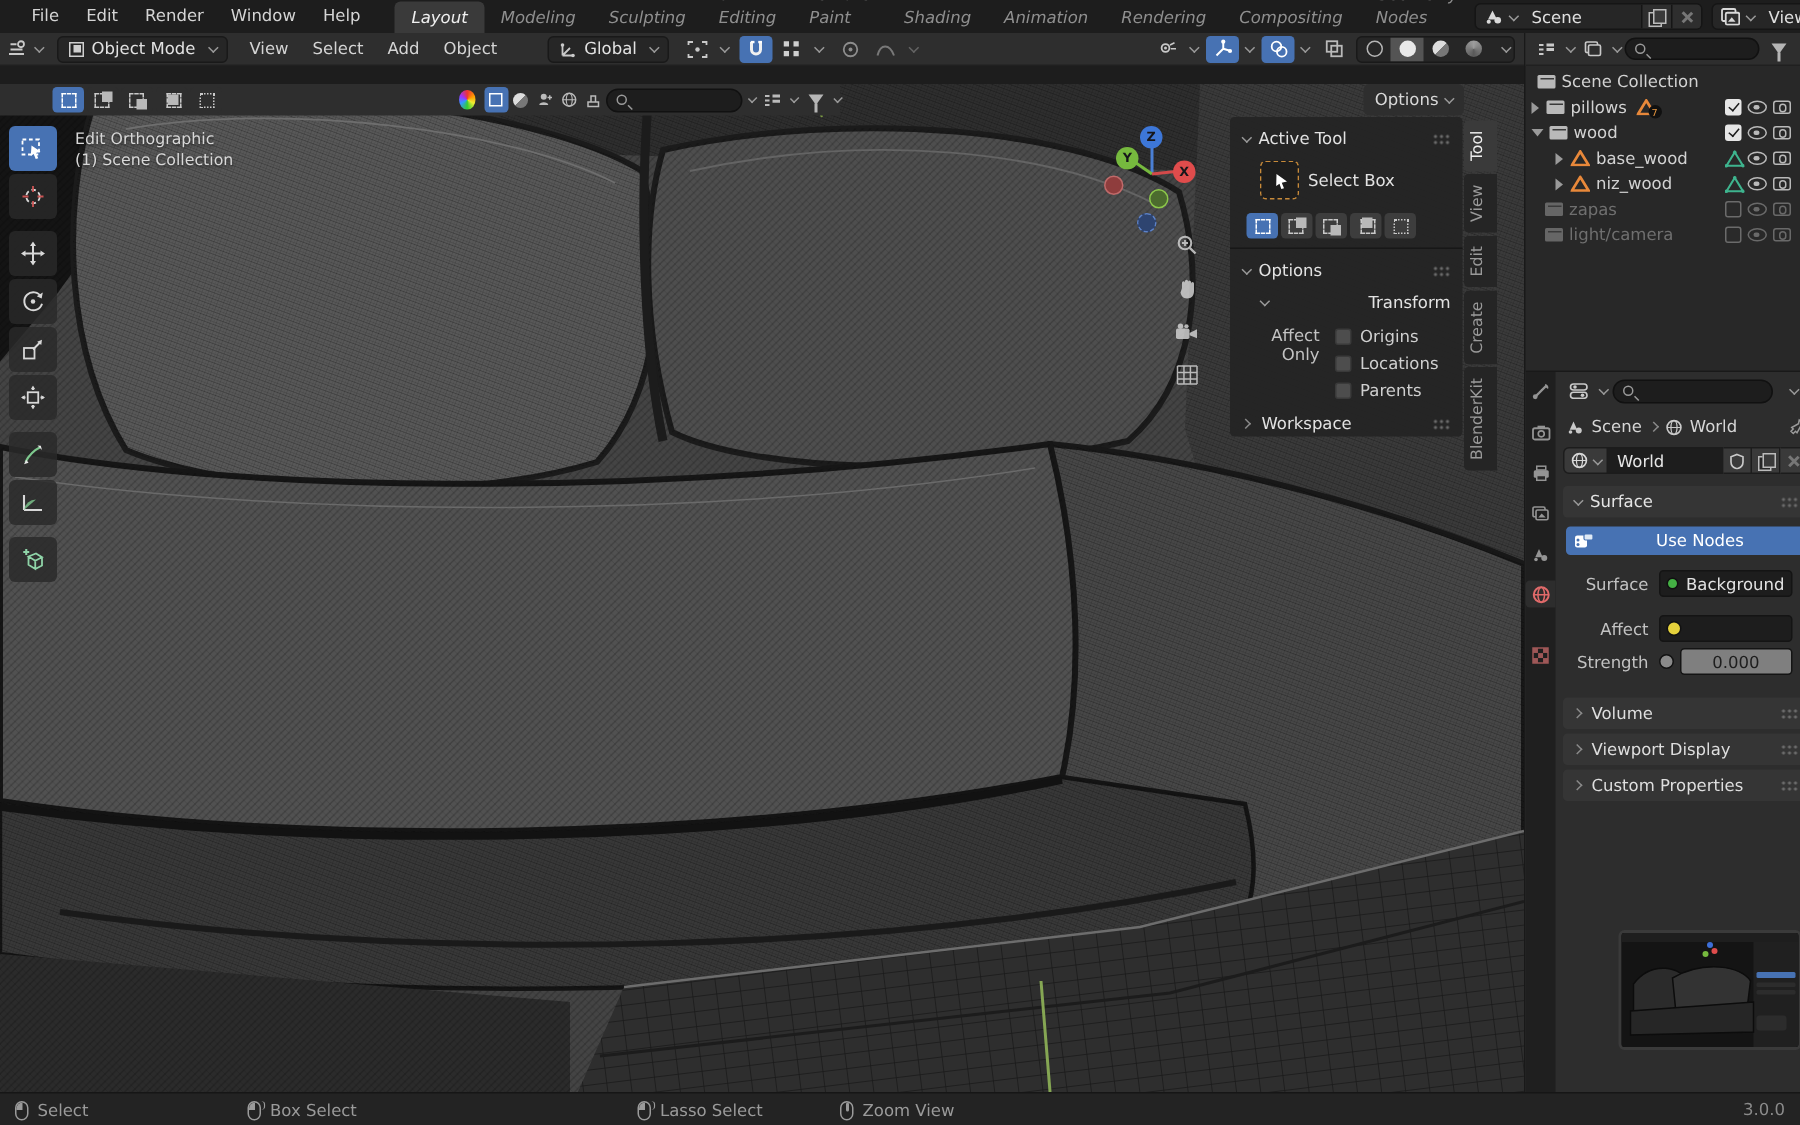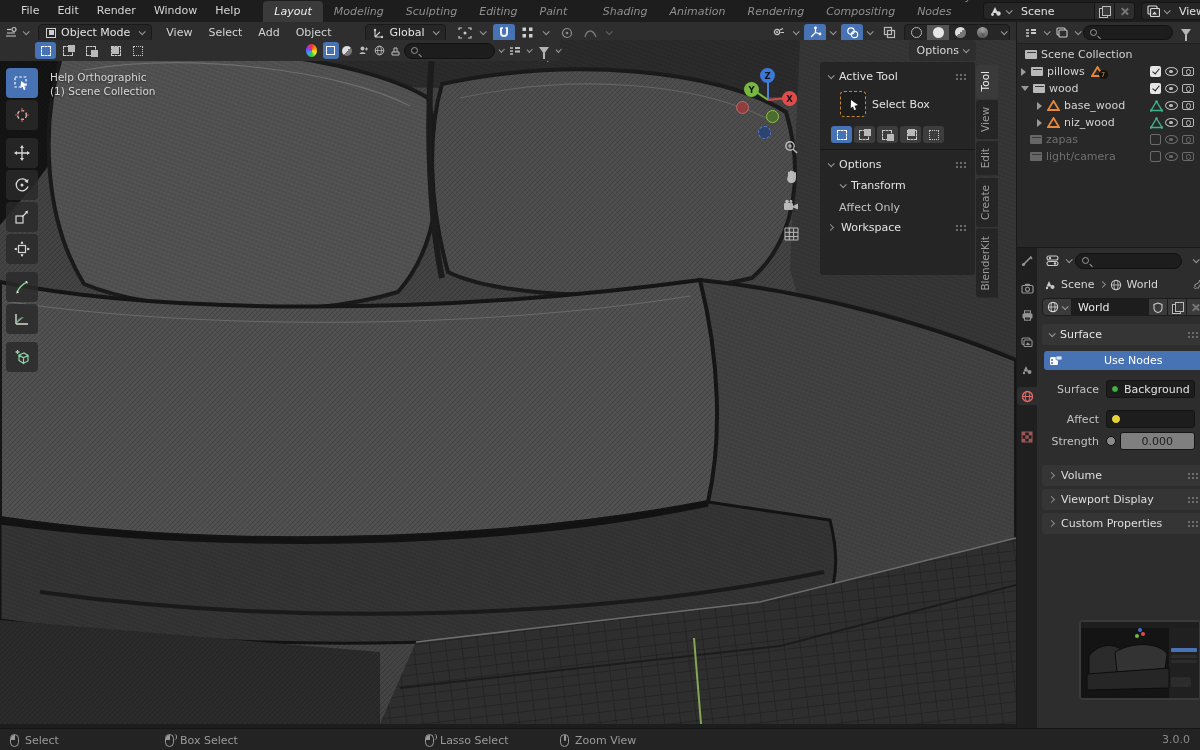--- a/index.html
+++ b/index.html
@@ -48,21 +48,21 @@
   .shading-group { display:flex; align-items:center; height:18px; background:#262626; border:1px solid #191919; border-radius:4px; overflow:hidden; margin-left:4px; }
   .shade-btn { width:22px; height:100%; display:flex; align-items:center; justify-content:center; }
   .shade-btn.on { background:#545454; }
   .sphere { width:11px; height:11px; border-radius:50%; }
   .sphere.wire { border:1.2px solid #b5b5b5; background:radial-gradient(transparent 55%, transparent 56%); position:relative; }
   .sphere.solid { background:#e8e8e8; }
   .sphere.matcap { background:linear-gradient(135deg,#ddd 50%,#777 50%); }
   .sphere.render { background:conic-gradient(#bbb,#666,#bbb); opacity:.8; }
 
   
-  .canvas { position:absolute; top:40px; left:0; width:1016px; height:684px; background:#6d28d9; overflow:hidden; }
+  .canvas { position:absolute; top:56px; left:0; width:1016px; height:684px; background:#6d28d9; overflow:hidden; }
   .canvas svg.scene { position:absolute; inset:0; }
   .vp-overlay-text { position:absolute; left:50px; top:30px; color:#d8d8d8; font-size:10.5px; line-height:14px; text-shadow:0 1px 2px rgba(0,0,0,.5); }
 
   
   .toolrow { position:absolute; top:0; left:0; width:100%; height:21px; }
   .toolrow .seg { position:absolute; top:0; height:21px; background:#2e2e2e; display:flex; align-items:center; }
   .selmode { width:21px; height:17px; border-radius:3px; display:flex; align-items:center; justify-content:center; margin:0 1px; background:#2e2e2e; }
   .selmode.on { background:#4772b3; }
   .dashed-sq { width:10px; height:10px; border:1px dashed #c9c9c9; }
   .selmode .solid-sq { width:7px; height:7px; background:#b9b9b9; margin-left:-5px; margin-top:-5px; }
@@ -83,21 +83,21 @@
   
   .gizmo { position:absolute; left:730px; top:20px; width:80px; height:85px; }
   .axis { position:absolute; width:15px; height:15px; border-radius:50%; display:flex; align-items:center; justify-content:center; font-size:8.5px; font-weight:bold; color:#16161a; }
   .axis.dim { width:13px; height:13px; }
   .nav-icons { position:absolute; left:782px; top:98px; display:flex; flex-direction:column; gap:11px; align-items:center; }
   .nav-ic { width:18px; height:18px; display:flex; align-items:center; justify-content:center; opacity:.85; }
 
   
   .npanel { position:absolute; left:820px; top:22px; width:155px; height:213px; background:rgba(36,36,36,.96); border-radius:3px; padding:4px 0; }
   .np-row { display:flex; align-items:center; padding:2px 8px; color:#d6d6d6; }
-  .np-hdr { display:flex; align-items:center; gap:6px; padding:4px 8px; color:#e2e2e2; }
+  .np-hdr { display:flex; align-items:center; gap:6px; padding:4px 8px; color:#e2e2e2;justify-content:space-between; }
   .np-hdr .grip { margin-left:auto; }
   .np-divider { height:1px; background:#171717; margin:4px 0; }
   .tool-badge { width:26px; height:26px; border:1.5px dashed #c78a3a; border-radius:4px; margin:2px 6px 2px 12px; display:flex; align-items:center; justify-content:center; background:#1d1d1d; }
   .np-checkrow { display:flex; align-items:center; gap:6px; padding:2.5px 8px 2.5px 78px; color:#cfcfcf; }
   .cb-panel { width:11px; height:11px; background:#4d4d4d; border-radius:2px; border:1px solid #3a3a3a; }
   .vtabs { position:absolute; left:976px; top:24px; width:22px; display:flex; flex-direction:column; gap:2px; }
   .vtab { writing-mode:vertical-rl; transform:rotate(180deg); background:#252525; color:#9a9a9a; border-radius:0 3px 3px 0; padding:7px 3px; font-size:10.5px; text-align:center; }
   .vtab.active { background:#3a3a3a; color:#efefef; }
 
   
@@ -469,21 +469,21 @@
           </div>
         <span class="chev small"></span>
       </div>
       <div class="options-pill">
         <span>Options</span>
         <span class="chev small"></span>
       </div>
     </div>
 
     <div class="vp-overlay-text">
-      <div>Help Orthographic</div>
+      <div>Edit Orthographic</div>
       <div>(1) Scene Collection</div>
     </div>
 
     <div class="ltoolbar">
       <div class="ltool active">
         <svg width="16" height="15" viewBox="0 0 16 15">
             <rect x="1" y="1" width="11" height="10" fill="none" stroke="#fff" stroke-width="1.2" stroke-dasharray="2.5 1.8"></rect>
             <path d="M7 5 L13 9 L10 10 L11.5 13.5 L9.8 14 L8.5 10.7 L6.5 12 Z" fill="#fff"></path>
           </svg>
       </div>
@@ -622,20 +622,34 @@
         <span class="chev small" style="margin-left:0;"></span>
         <span>Options</span>
         <span class="grip"></span>
       </div>
       <div class="np-hdr" style="padding-left:20px;">
         <span class="chev small" style="margin-left:0;"></span>
         <span>Transform</span>
       </div>
       <div style="display:flex; padding:3px 8px;">
         <div style="width:72px; text-align:right; color:#c2c2c2; padding-top:2px;">Affect Only</div>
+        <div>
+          <div class="np-checkrow" style="padding-left:10px;">
+            <span class="cb-panel"></span>
+            <span>Origins</span>
+          </div>
+          <div class="np-checkrow" style="padding-left:10px;">
+            <span class="cb-panel"></span>
+            <span>Locations</span>
+          </div>
+          <div class="np-checkrow" style="padding-left:10px;">
+            <span class="cb-panel"></span>
+            <span>Parents</span>
+          </div>
+        </div>
       </div>
       <div class="np-hdr">
         <span class="chev-right" style="margin-right:2px;"></span>
         <span>Workspace</span>
         <span class="grip"></span>
       </div>
     </div>
 
     <div class="vtabs">
       <div class="vtab active">Tool</div>

